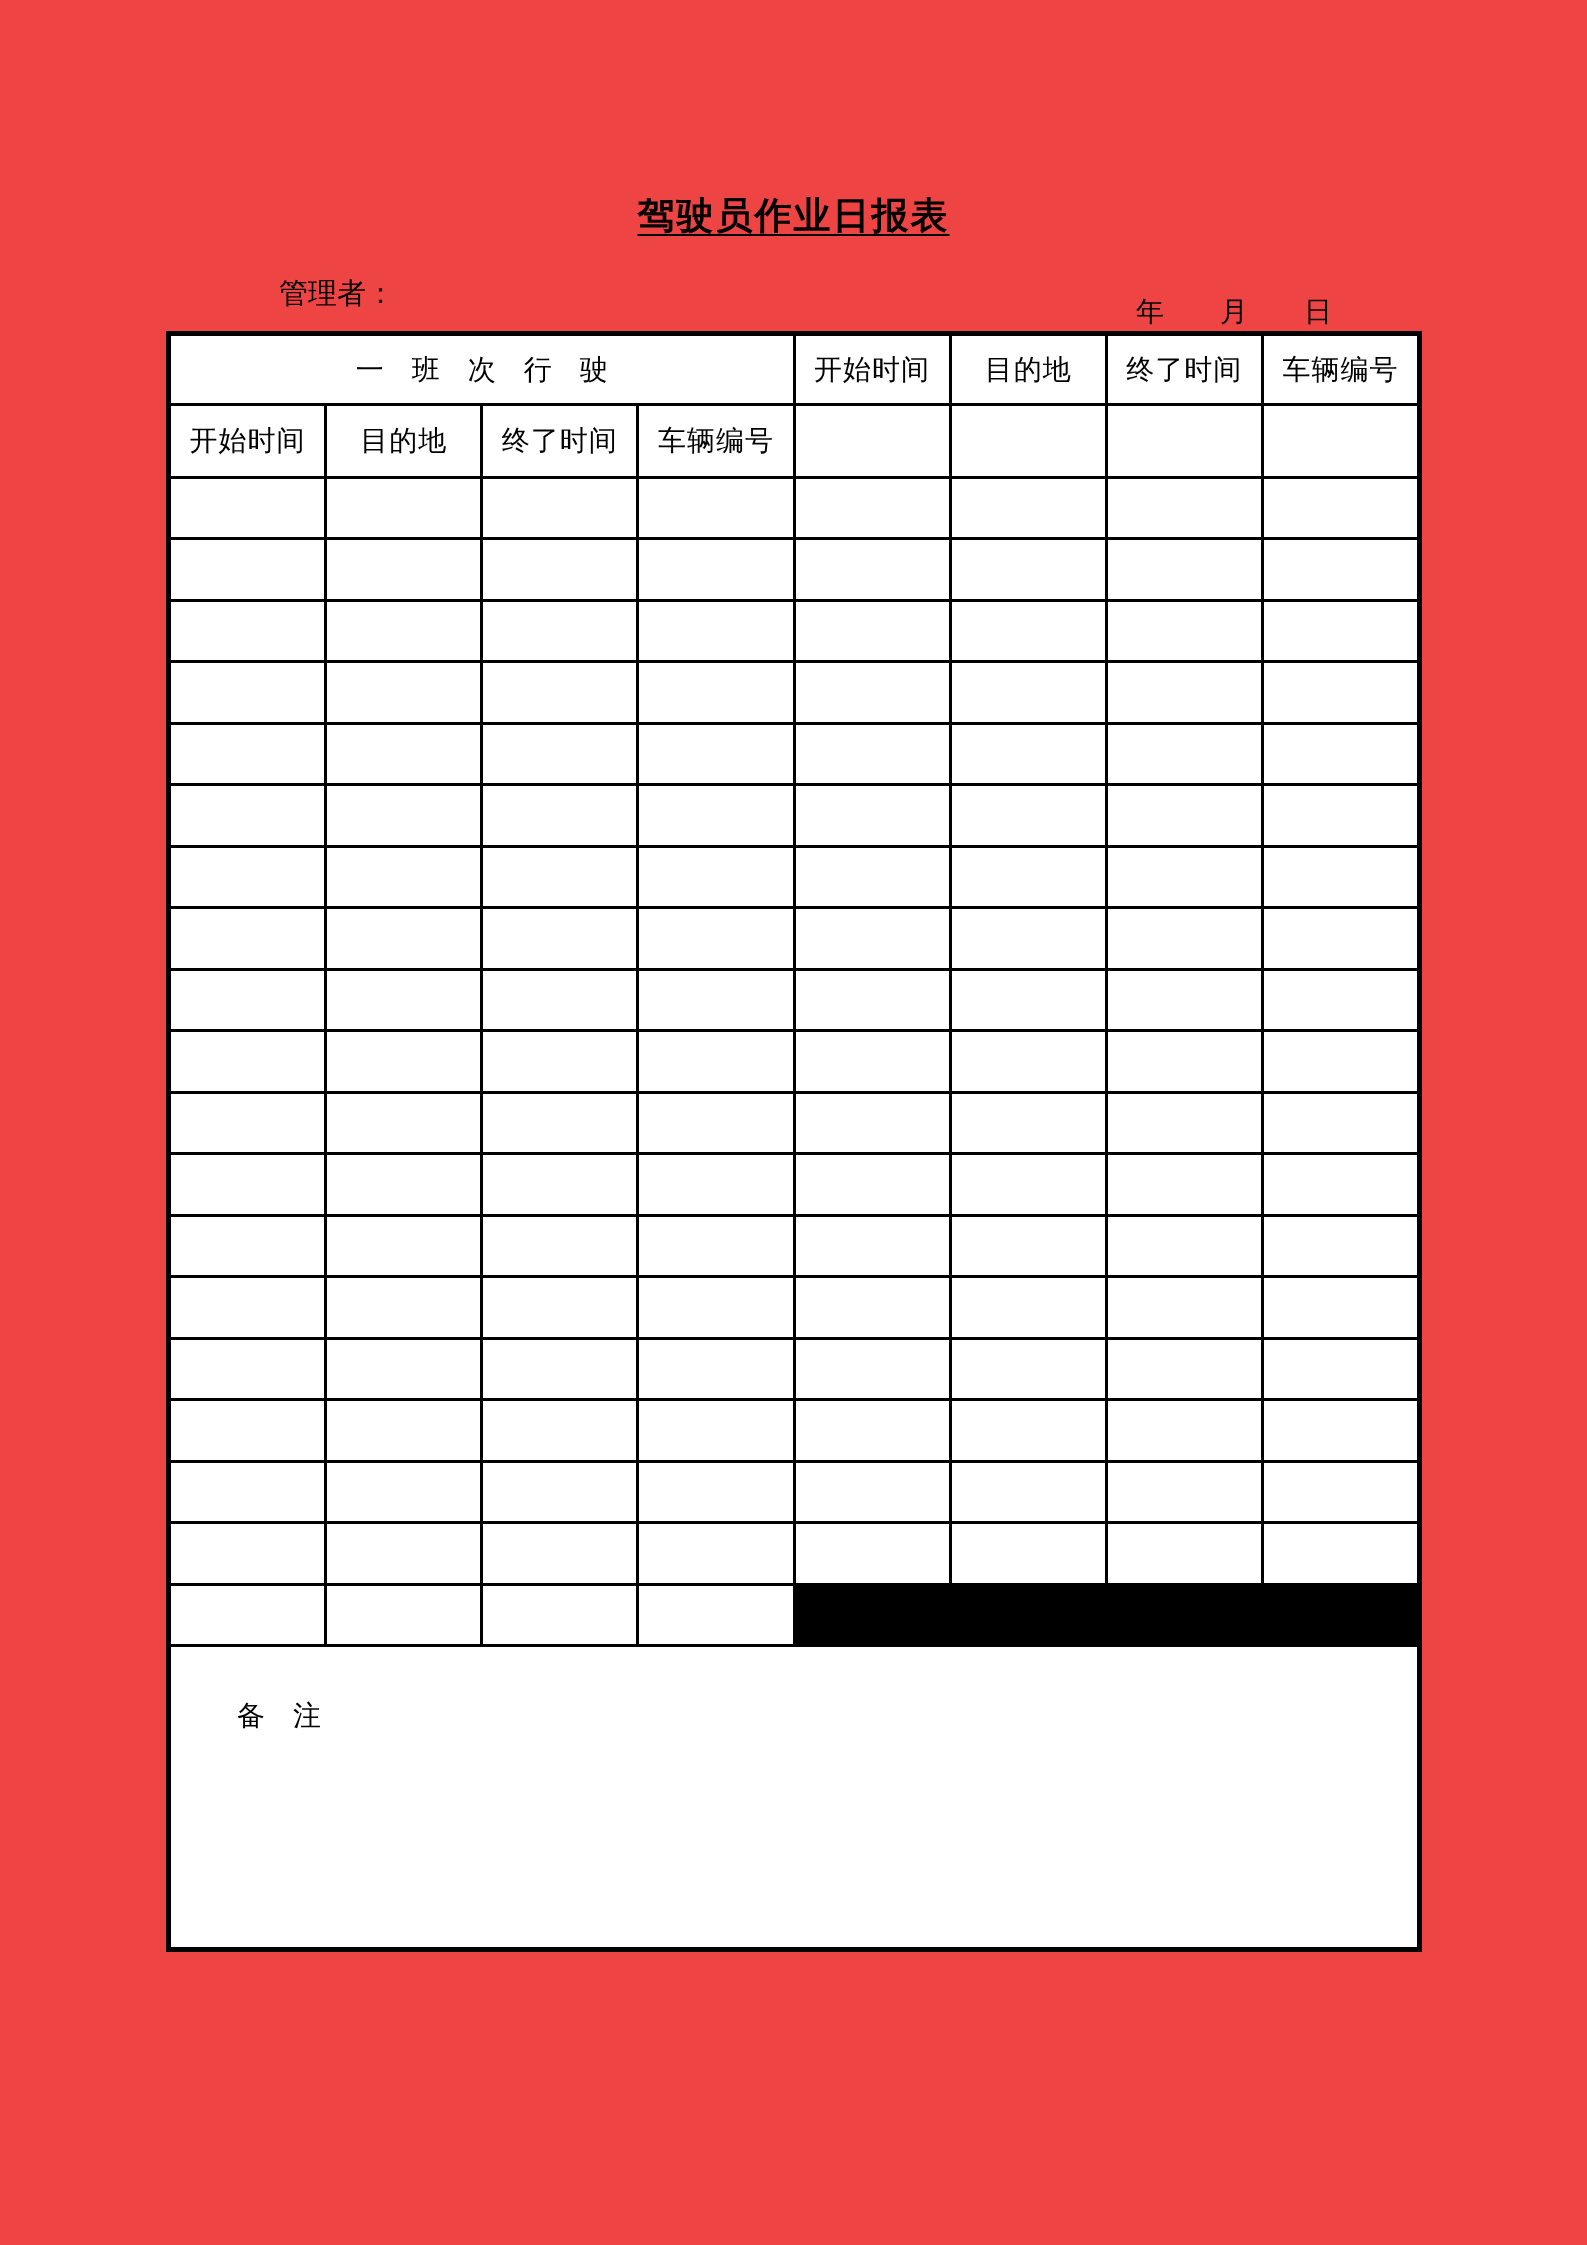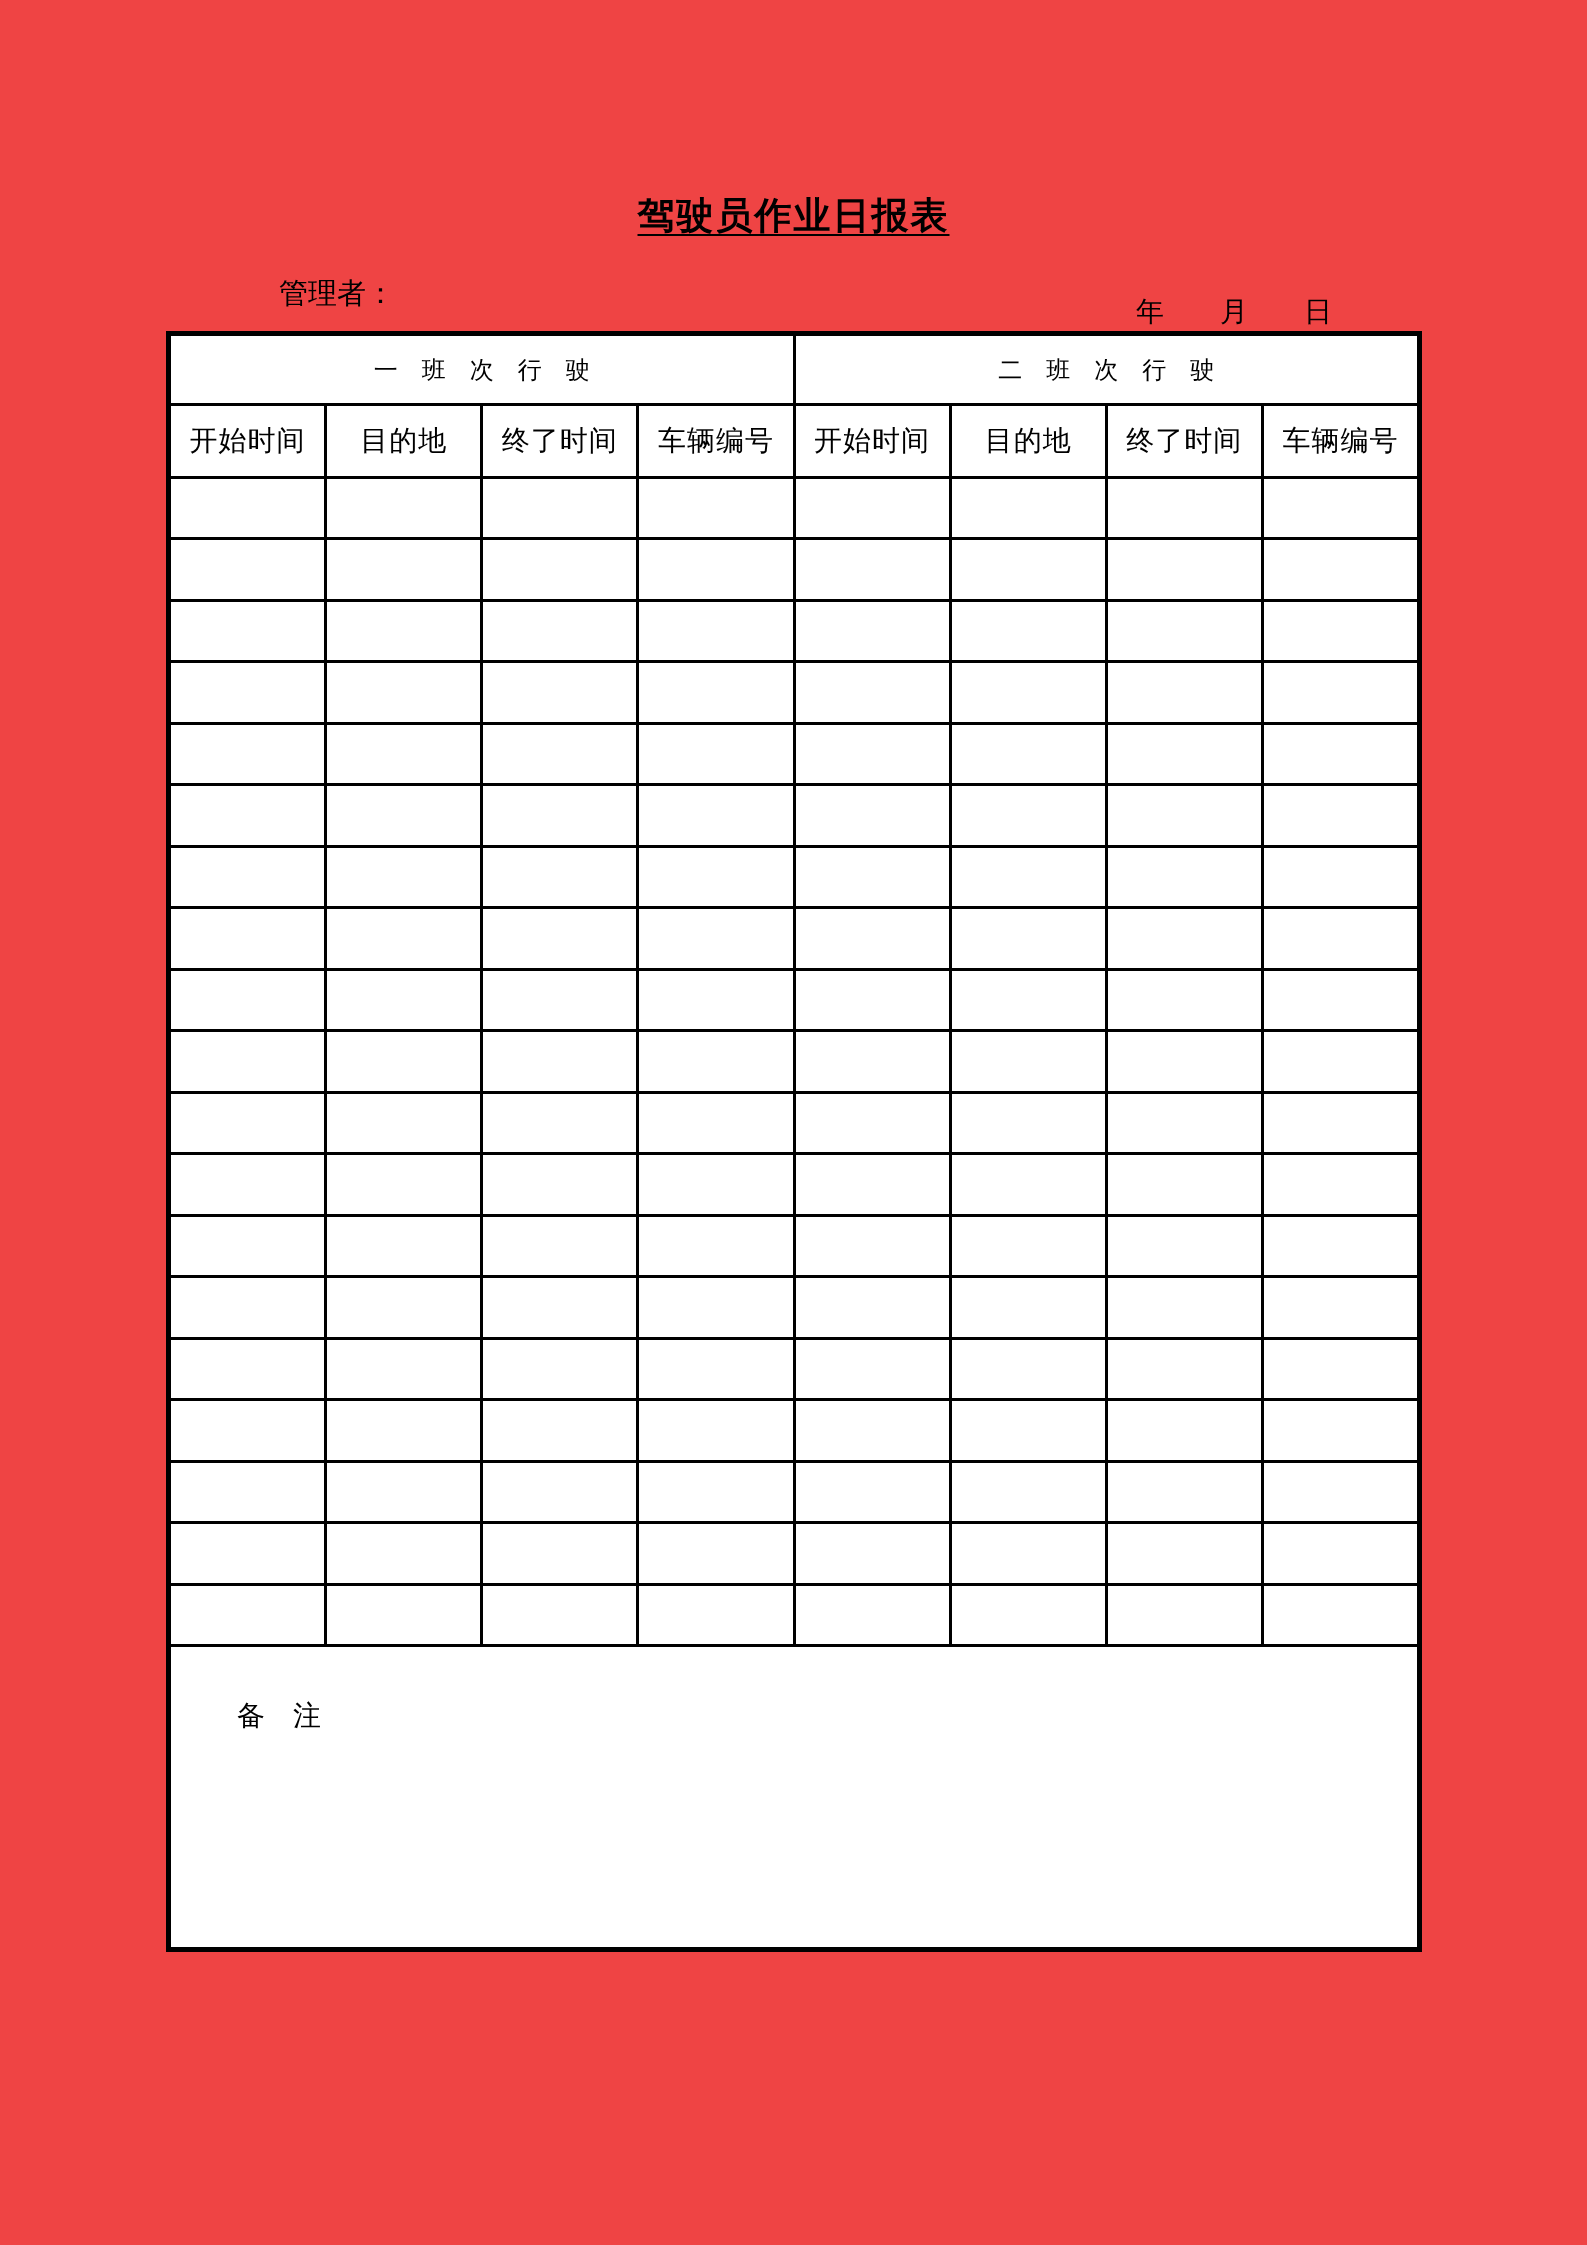--- a/index.html
+++ b/index.html
@@ -57,21 +57,21 @@
     gap: 3px;
   }
   .cell {
     background: #ffffff;
     display: flex;
     align-items: center;
     justify-content: center;
     font-size: 28px;
     overflow: hidden;
   }
-  .shift { grid-column: span 4; font-size: 24px; }
+  .shift { grid-column: span 4; font-size: 28px; }
   .colhdr { letter-spacing: 1px; }
   .remarks {
     grid-row: 22;
     grid-column: 1 / -1;
     align-items: flex-start;
     justify-content: flex-start;
     padding: 50px 0 0 66px;
   }
 </style>
 </head>
@@ -81,21 +81,20 @@
 
   <div class="title">
     <span>驾驶员作业日报表</span>
   </div>
 
   <div class="manager">管理者：</div>
   <div class="date">年　　月　　日</div>
 
   <div class="grid">
     <div class="cell shift">一　班　次　行　驶</div>
-    <div class="cell shift">二　班　次　行　驶</div>
 
     <div class="cell colhdr">开始时间</div>
     <div class="cell colhdr">目的地</div>
     <div class="cell colhdr">终了时间</div>
     <div class="cell colhdr">车辆编号</div>
     <div class="cell colhdr">开始时间</div>
     <div class="cell colhdr">目的地</div>
     <div class="cell colhdr">终了时间</div>
     <div class="cell colhdr">车辆编号</div>
 

